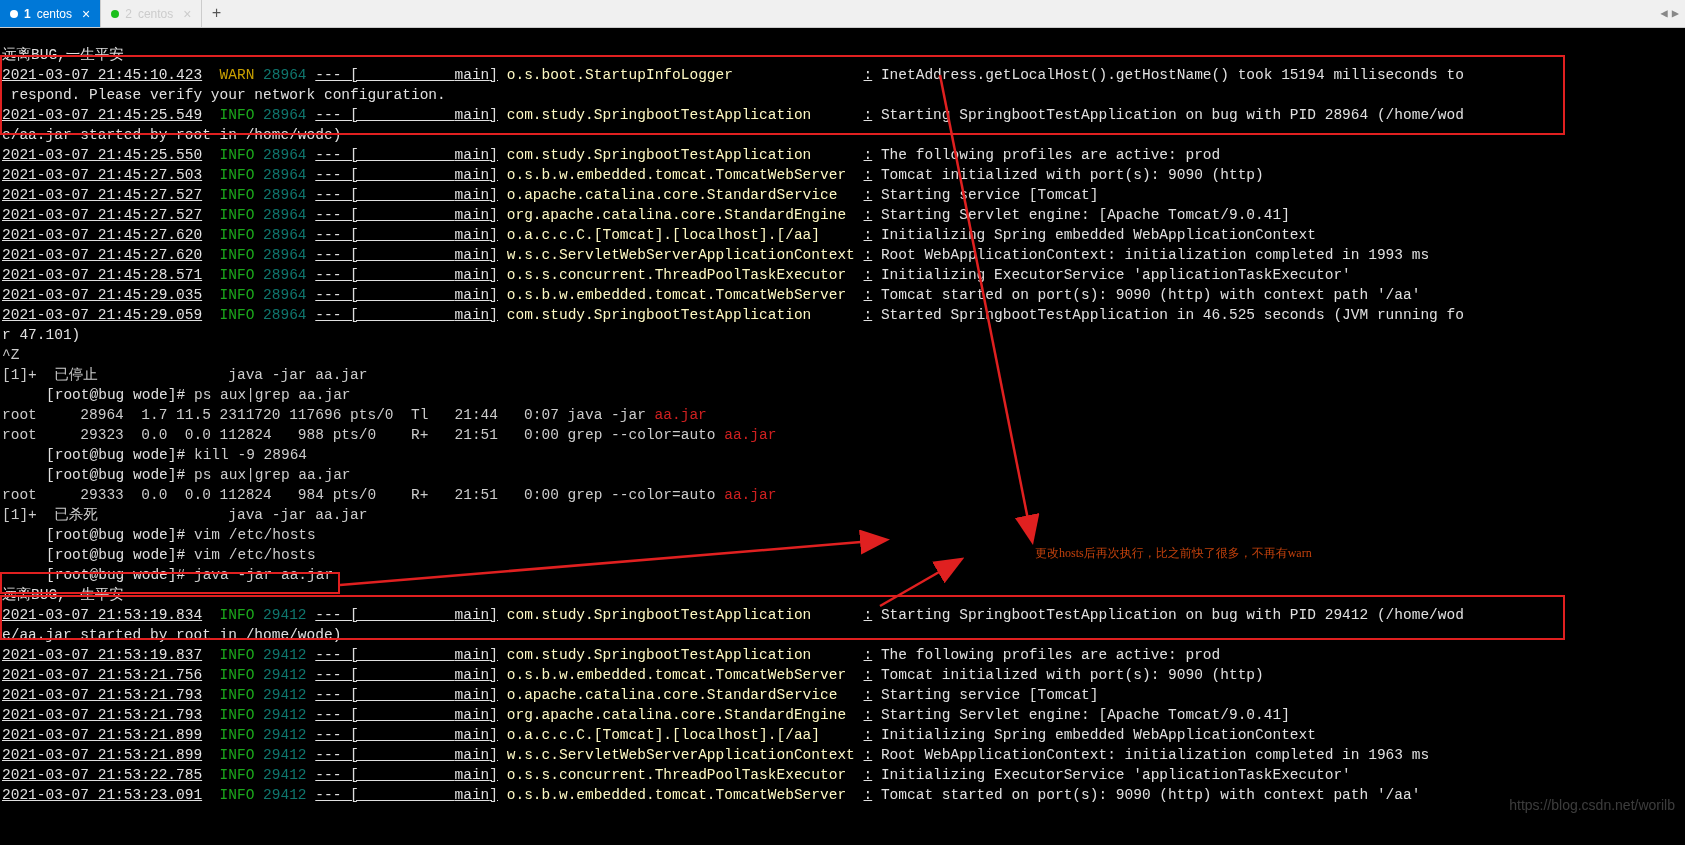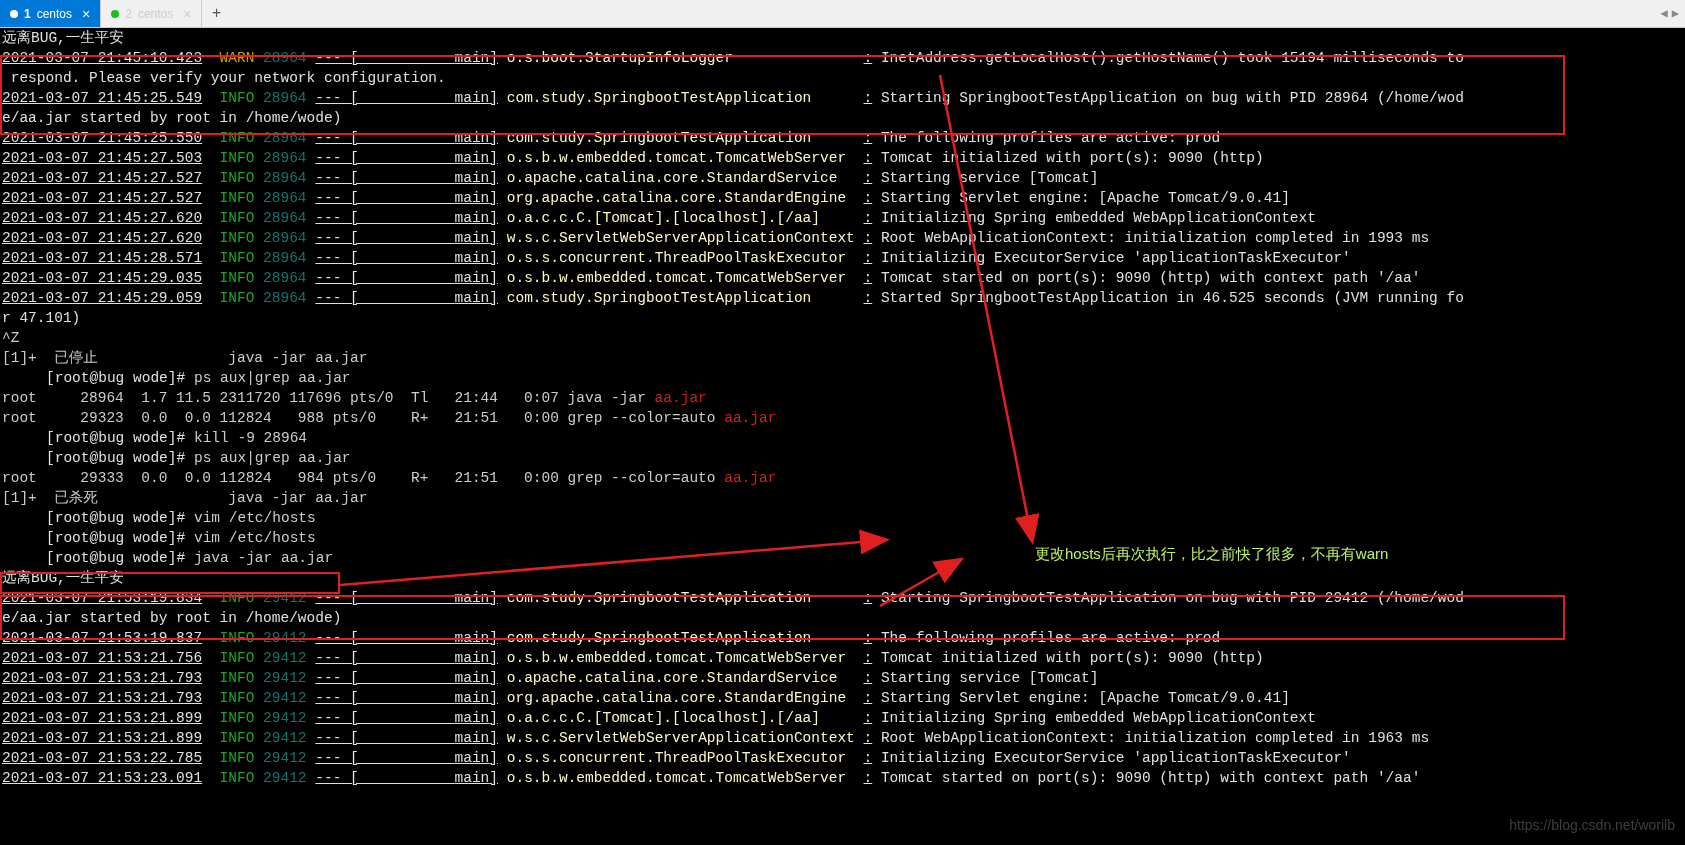--- a/index.html
+++ b/index.html
@@ -62,21 +62,21 @@
     gap: 4px;
     color: #888;
     font-size: 12px;
   }
   .terminal {
     position: absolute;
     top: 28px; left: 0; right: 0; bottom: 0;
     background: #000;
     white-space: pre;
     line-height: 20px;
-    padding: 0 2px;
+    padding: 17px 2px;
     font-size: 14.5px;
   }
   .ln { display: block; }
   .ts { color: #e0e0e0; text-decoration: underline; }
   .warn { color: #c9a000; }
   .info { color: #1ba81b; margin-top: 24px; }
   .pid { color: #0f766e; }
   .thread { color: #e0e0e0; }
   .logger { color: #fef9c3; }
   .msg { color: #e0e0e0; }
@@ -91,28 +91,28 @@
   }
   .arrow-svg {
     position: absolute;
     pointer-events: none;
     overflow: visible;
   }
   .arrow-svg line { stroke: #e02020; stroke-width: 2.5; }
   .arrow-head { fill: #e02020; }
   .annot {
     position: absolute;
-    color: #bef264;
-    font-family: Liberation Sans, sans-serif;
-    font-size: 15px;
+    color: #c2410c;
+    font-family: Liberation Serif, serif;
+    font-size: 12px;
   }
   .watermark {
     position: absolute;
     right: 10px;
-    bottom: 12px;
+    bottom: 32px;
     color: rgba(200,200,200,0.3);
     font-family: Arial, sans-serif;
     font-size: 14px;
   }
 </style>
 </head>
 <body>
 
 <div class="tab-bar">
   <div class="tab active">

